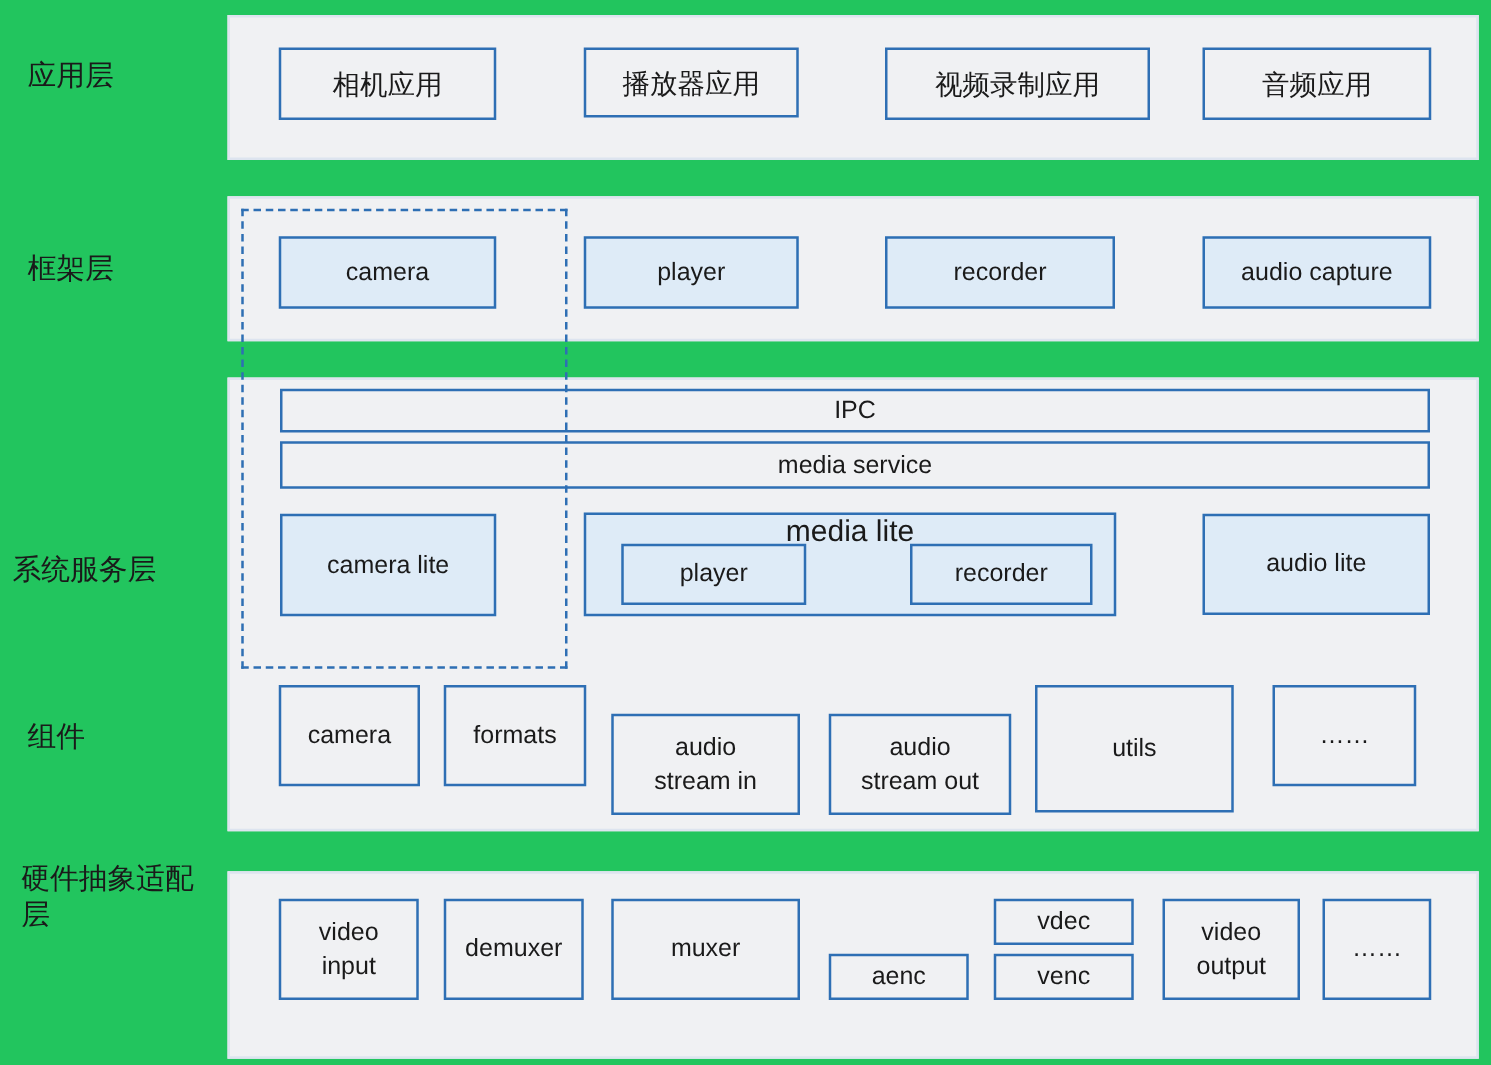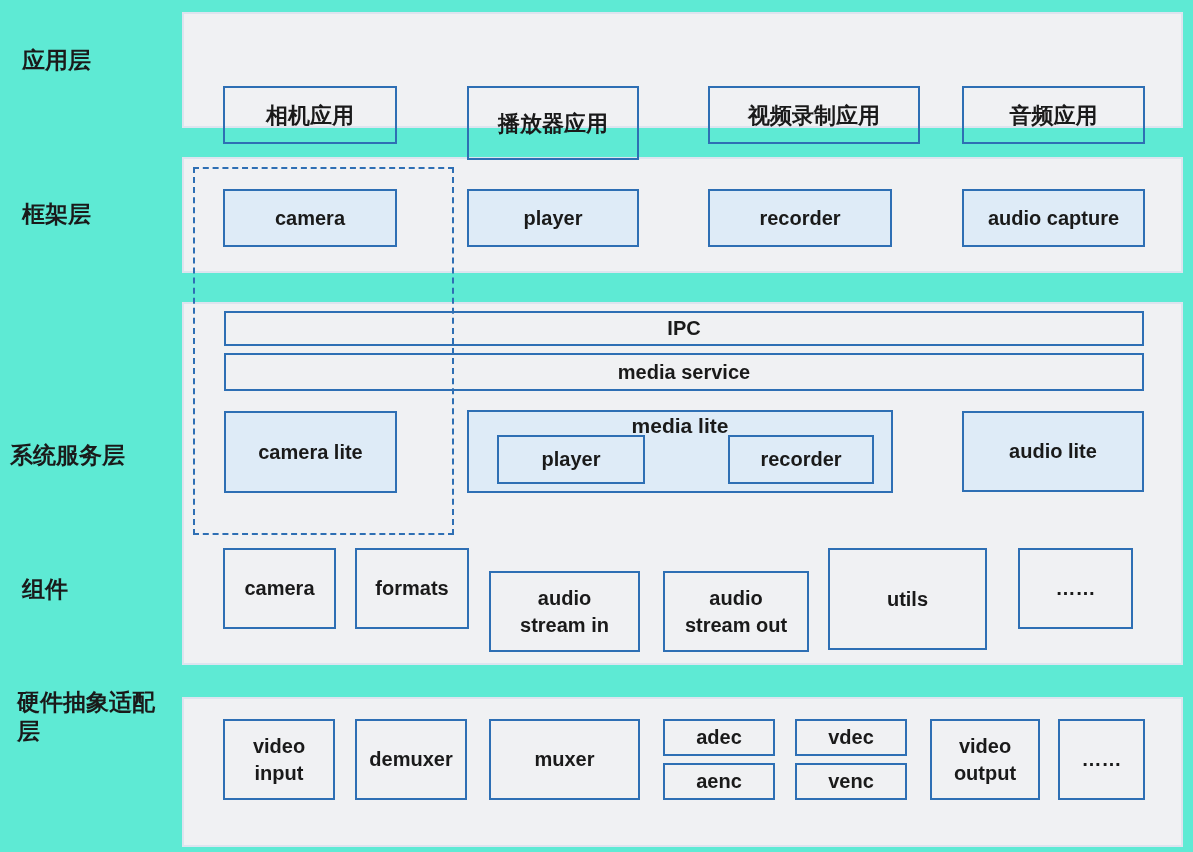--- a/index.html
+++ b/index.html
@@ -4,59 +4,59 @@
 <style>
   :root{
     --accent:#2E6FB4;
     --light-blue-fill:#DEEBF7;
     --band-fill:#F0F1F3;
     --band-border:#DDE4EF;
     --text:#1A1A1A;
   }
   html,body{margin:0;padding:0;background:#ffffff;}
   body{font-family:"Liberation Sans","DejaVu Sans",sans-serif;color:var(--text);}
-  .canvas{position:relative;width:1193px;height:852px;background:#5eead4;overflow:hidden;font-weight:bold;}
+  .canvas{position:relative;width:1193px;height:852px;background:#22c55e;overflow:hidden;}
 
   .layer-label{
     position:absolute;font-size:23px;line-height:29px;color:var(--text);
     white-space:nowrap;
   }
   .layer-label.wrap{white-space:normal;width:140px;}
 
   .band{
     position:absolute;left:182px;width:1001px;box-sizing:border-box;
     background:var(--band-fill);border:2px solid var(--band-border);
   }
 
   .bx{
     position:absolute;box-sizing:border-box;
     border:2px solid var(--accent);
     display:flex;align-items:center;justify-content:center;
     text-align:center;font-size:20px;line-height:27px;color:var(--text);
     background:transparent;
   }
-  .bx.cn{font-size:22px;margin-top:48px;}
+  .bx.cn{font-size:22px;}
   .bx.fill{background:var(--light-blue-fill);}
   .bx.pad{padding:0 18px;margin-top:23px;}
   .bx.brk{overflow-wrap:anywhere;padding:0 0;}
 
   .bar{
     position:absolute;box-sizing:border-box;border:2px solid var(--accent);
     display:flex;align-items:center;justify-content:center;
     font-size:20px;color:var(--text);background:transparent;
   }
 
   .group-dashed{
     position:absolute;left:193px;top:167px;width:261px;height:368px;
     box-sizing:border-box;border:2px dashed var(--accent);
   }
 
   .ml-label{
     position:absolute;top:1px;left:0;width:100%;text-align:center;
-    font-size:21px;line-height:26px;color:var(--text);
+    font-size:24px;line-height:26px;color:var(--text);
   }
 </style>
 </head>
 <body>
 
 <div class="canvas">
 
   <div class="layer-label" style="left:22px;top:46px">应用层</div>
   <div class="layer-label" style="left:22px;top:200px">框架层</div>
   <div class="layer-label" style="left:10px;top:441px">系统服务层</div>
@@ -64,21 +64,21 @@
   <div class="layer-label wrap" style="left:17px;top:688px">硬件抽象适配层</div>
 
   <div class="band" style="top:12px;height:116px"></div>
   <div class="band" style="top:157px;height:116px"></div>
   <div class="band" style="top:302px;height:363px"></div>
   <div class="band" style="top:697px;height:150px"></div>
 
   <div class="group-dashed"></div>
 
   <div class="bx cn" style="left:223px;top:38px;width:174px;height:58px">相机应用</div>
-  <div class="bx cn" style="left:467px;top:38px;width:172px;height:74px">播放器应用</div>
+  <div class="bx cn" style="left:467px;top:38px;width:172px;height:56px">播放器应用</div>
   <div class="bx cn" style="left:708px;top:38px;width:212px;height:58px">视频录制应用</div>
   <div class="bx cn" style="left:962px;top:38px;width:183px;height:58px">音频应用</div>
 
   <div class="bx fill" style="left:223px;top:189px;width:174px;height:58px">camera</div>
   <div class="bx fill" style="left:467px;top:189px;width:172px;height:58px">player</div>
   <div class="bx fill" style="left:708px;top:189px;width:184px;height:58px">recorder</div>
   <div class="bx fill" style="left:962px;top:189px;width:183px;height:58px">audio capture</div>
 
   <div class="bar" style="left:224px;top:311px;width:920px;height:35px">IPC</div>
   <div class="bar" style="left:224px;top:353px;width:920px;height:38px">media service</div>
@@ -96,20 +96,19 @@
   <div class="bx" style="left:223px;top:548px;width:113px;height:81px">camera</div>
   <div class="bx" style="left:355px;top:548px;width:114px;height:81px">formats</div>
   <div class="bx pad" style="left:489px;top:548px;width:151px;height:81px">audio stream in</div>
   <div class="bx pad" style="left:663px;top:548px;width:146px;height:81px">audio stream out</div>
   <div class="bx" style="left:828px;top:548px;width:159px;height:102px">utils</div>
   <div class="bx" style="left:1018px;top:548px;width:115px;height:81px">……</div>
 
   <div class="bx" style="left:223px;top:719px;width:112px;height:81px;padding:0 10px">video input</div>
   <div class="bx brk" style="left:355px;top:719px;width:112px;height:81px">demuxer</div>
   <div class="bx" style="left:489px;top:719px;width:151px;height:81px">muxer</div>
-  <div class="bx" style="left:663px;top:719px;width:112px;height:37px">adec</div>
   <div class="bx" style="left:663px;top:763px;width:112px;height:37px">aenc</div>
   <div class="bx" style="left:795px;top:719px;width:112px;height:37px">vdec</div>
   <div class="bx" style="left:795px;top:763px;width:112px;height:37px">venc</div>
   <div class="bx" style="left:930px;top:719px;width:110px;height:81px;padding:0 12px">video output</div>
   <div class="bx" style="left:1058px;top:719px;width:87px;height:81px">……</div>
 
 </div>
 
 </body></html>

